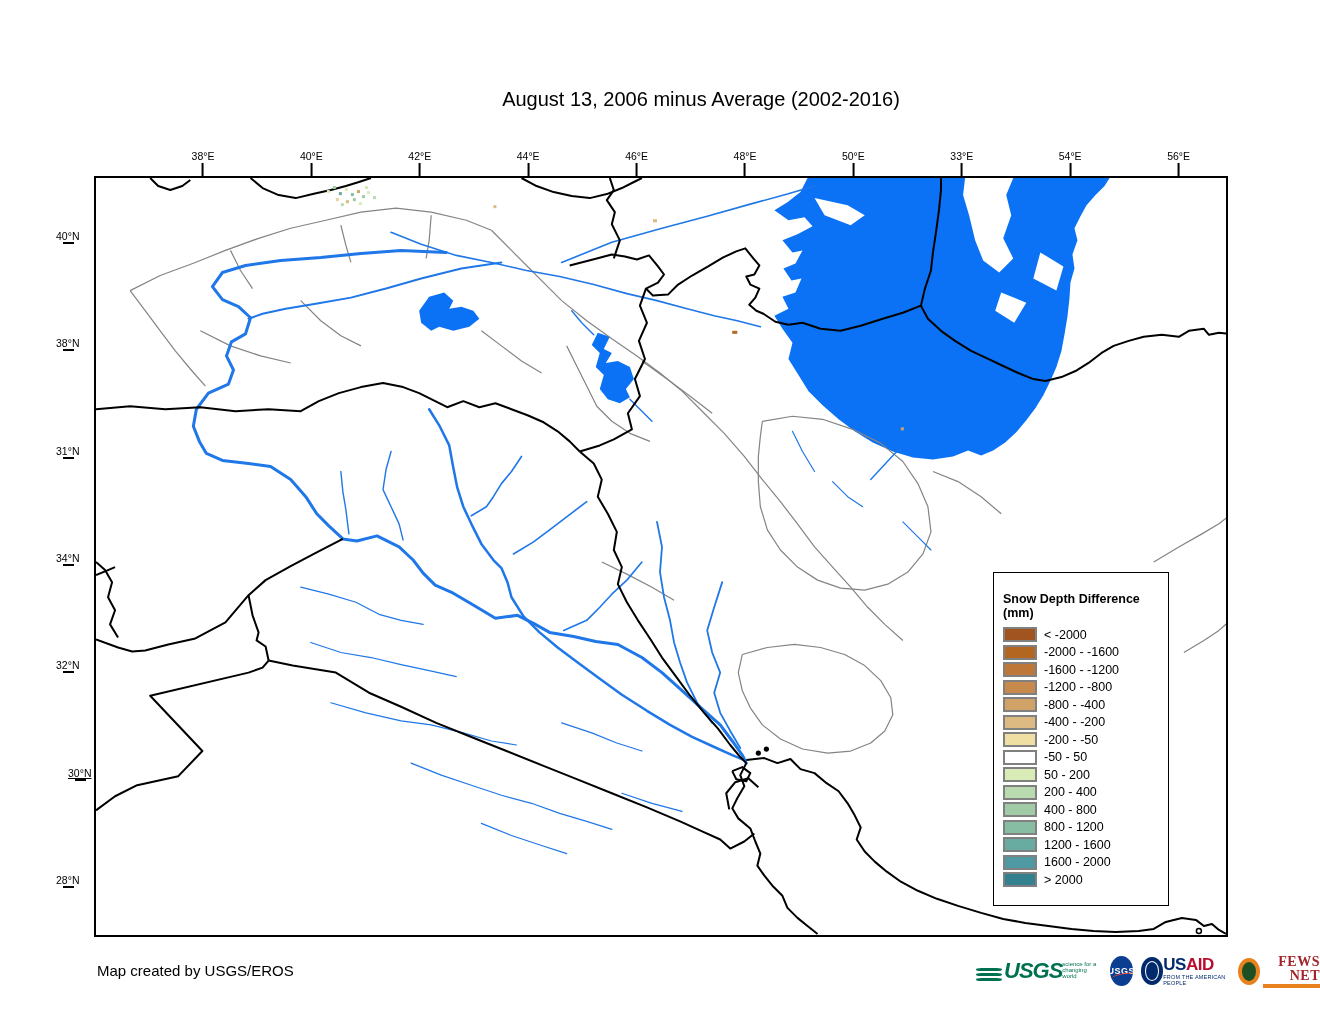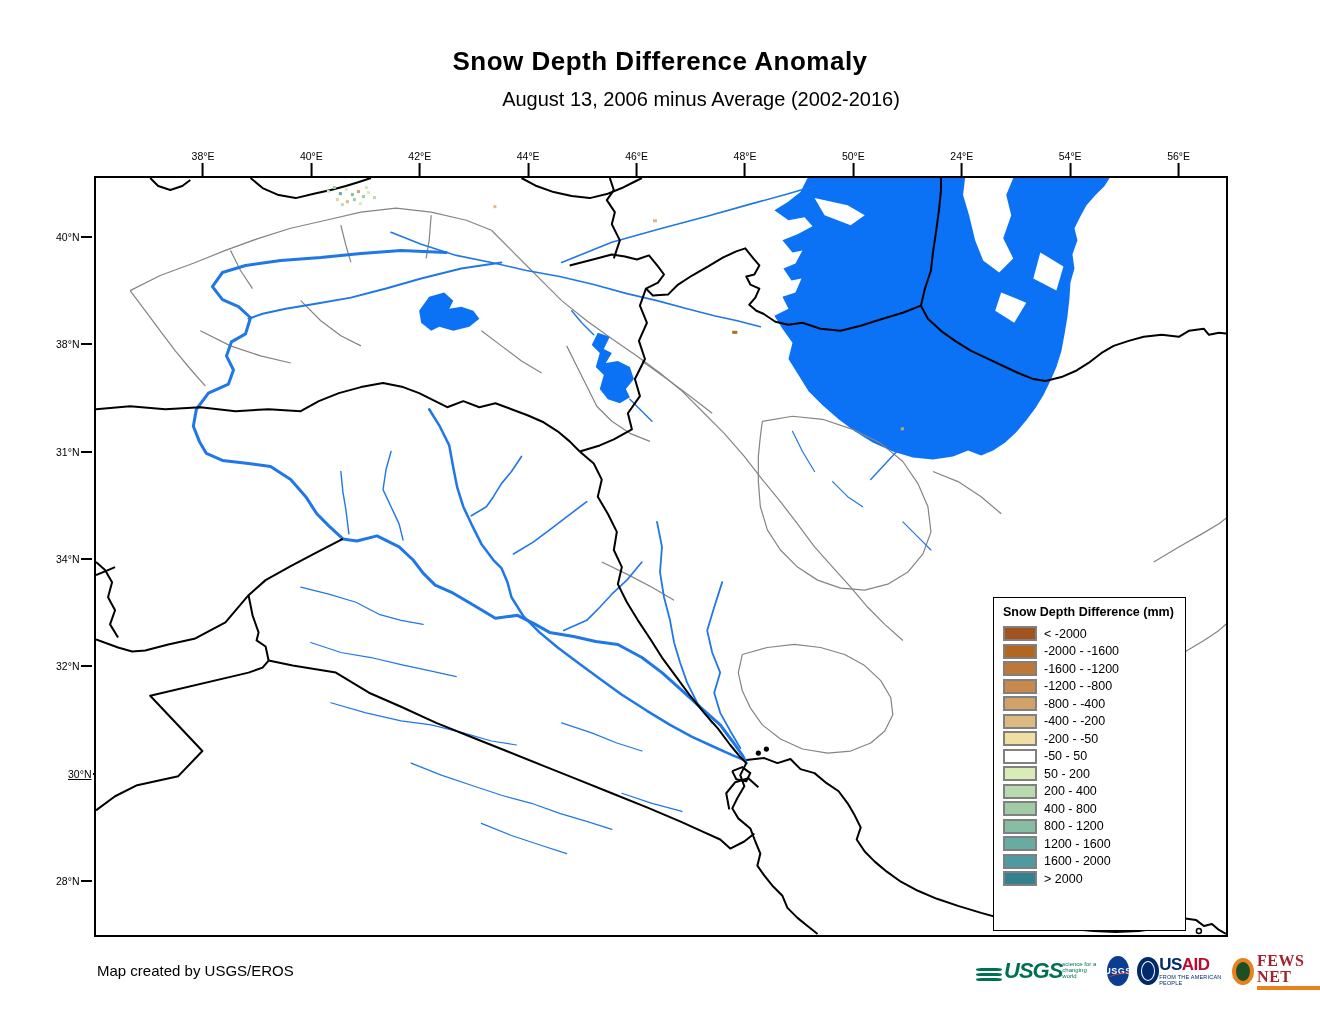--- a/index.html
+++ b/index.html
@@ -8,26 +8,26 @@
   .title{position:absolute;left:0;top:46px;width:100%;text-align:center;
          font-size:26px;font-weight:bold;letter-spacing:.5px;}
   .subtitle{position:absolute;left:0;top:88px;width:100%;text-align:center;font-size:20px;margin-left:41px;}
   .map-frame{position:absolute;left:94px;top:176px;width:1130px;height:757px;
              border:2px solid #000;background:#fff;}
   .map-frame svg{display:block;width:100%;height:100%;}
   
   .xtick{position:absolute;transform:translateX(-50%);text-align:center;}
   .xtick .lbl{font-size:10.5px;white-space:nowrap;}
   .xtick .mark{width:2px;height:13px;background:#000;margin:1px auto 0;}
-  .ytick{position:absolute;transform:translateY(-50%);display:flex;align-items:center;}
+  .ytick{position:absolute;transform:translateY(-50%);display:flex;align-items:center;flex-direction:column;}
   .ytick .lbl{font-size:10.5px;white-space:nowrap;margin-right:2px;}
   .ytick .mark{width:11px;height:2px;background:#000;}
   
-  .legend{position:absolute;left:993px;top:597px;width:193px;height:334px;
-          background:#fff;border:1px solid #000;box-sizing:border-box;padding:7px 8px 6px 9px;}
+  .legend{position:absolute;left:993px;top:572px;width:176px;height:334px;
+          background:#fff;border:1px solid #000;box-sizing:border-box;padding:19px 8px 6px 9px;}
   .legend-title{font-size:12.5px;font-weight:bold;margin-bottom:6px;}
   .legend-row{display:flex;align-items:center;height:17.5px;}
   .legend-swatch{width:30px;height:11px;border:2px solid #808080;margin-right:7px;flex:0 0 auto;}
   .legend-label{font-size:12.5px;}
   .legend-note{margin-top:8px;font-size:11.5px;line-height:1.25;}
   
   .credit{position:absolute;left:97px;top:962px;font-size:15px;}
   .logos{position:absolute;left:976px;top:951px;height:40px;display:flex;align-items:center;gap:8px;}
   .usgs{display:flex;flex-direction:row;line-height:1;}
   .usgs-top{display:flex;align-items:flex-end;}
@@ -41,29 +41,28 @@
   .usaid{display:flex;align-items:center;gap:0;justify-content:center;}
   .usaid-seal{width:28px;height:28px;border-radius:50%;background:#002a6c;border:2px solid #002a6c;box-sizing:border-box;position:relative;}
   .usaid-seal:after{content:"";position:absolute;inset:2px;border-radius:50%;border:1.5px solid #fff;}
   .usaid-txt{display:flex;flex-direction:column;line-height:1;}
   .usaid-word{font-size:17px;font-weight:bold;letter-spacing:-.5px;}
   .usaid-us{color:#002a6c;} .usaid-aid{color:#ba0c2f;}
   .usaid-tag{font-size:5.5px;color:#002a6c;margin-top:2px;letter-spacing:.2px;}
   .fews{display:flex;align-items:center;gap:3px;}
   .fews-globe{width:27px;height:27px;border-radius:50%;background:#1c4f23;border:4px solid #e8821e;box-sizing:border-box;}
   .fews-txt{display:flex;flex-direction:column;line-height:1;}
-  .fews-word{font-family:"Liberation Serif","DejaVu Serif",serif;font-size:16px;font-weight:bold;color:#a3242a;letter-spacing:.5px;}
+  .fews-word{font-family:"Liberation Serif","DejaVu Serif",serif;font-size:14px;font-weight:bold;color:#a3242a;letter-spacing:.5px;text-align:right;}
   .fews-bar{height:4px;background:#e8821e;margin-top:1px;}
 </style>
 </head>
 <body>
 
 <div class="page">
 
-  <div class="title">Snow Depth Difference Anomaly</div>
   <div class="subtitle">August 13, 2006 minus Average (2002-2016)</div>
 
   <div>
 
       <div class="xtick" style="top: 150px; left: 203px;">
         <div class="lbl">38°E</div>
         <div class="mark"></div>
       </div>
 
       <div class="xtick" style="top: 150px; left: 311.4px;">
@@ -90,21 +89,21 @@
         <div class="lbl">48°E</div>
         <div class="mark"></div>
       </div>
 
       <div class="xtick" style="top: 150px; left: 853.4px;">
         <div class="lbl">50°E</div>
         <div class="mark"></div>
       </div>
 
       <div class="xtick" style="top: 150px; left: 961.8px;">
-        <div class="lbl">24°E</div>
+        <div class="lbl">33°E</div>
         <div class="mark"></div>
       </div>
 
       <div class="xtick" style="top: 150px; left: 1070.2px;">
         <div class="lbl">54°E</div>
         <div class="mark"></div>
       </div>
 
       <div class="xtick" style="top: 150px; left: 1178.6px;">
         <div class="lbl">56°E</div>

